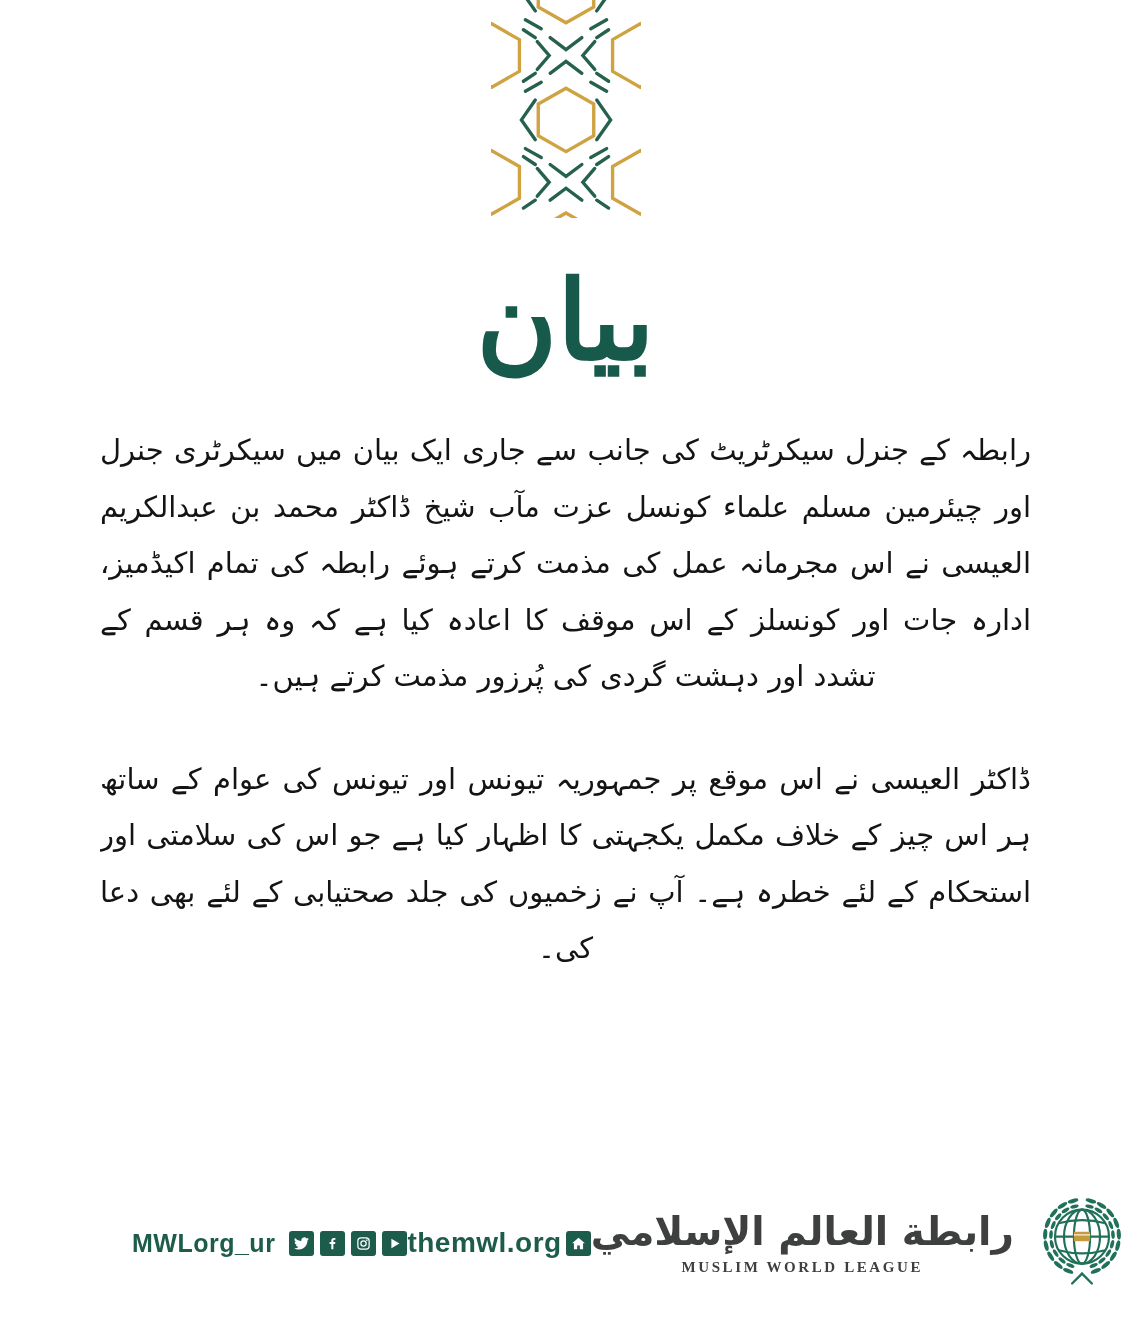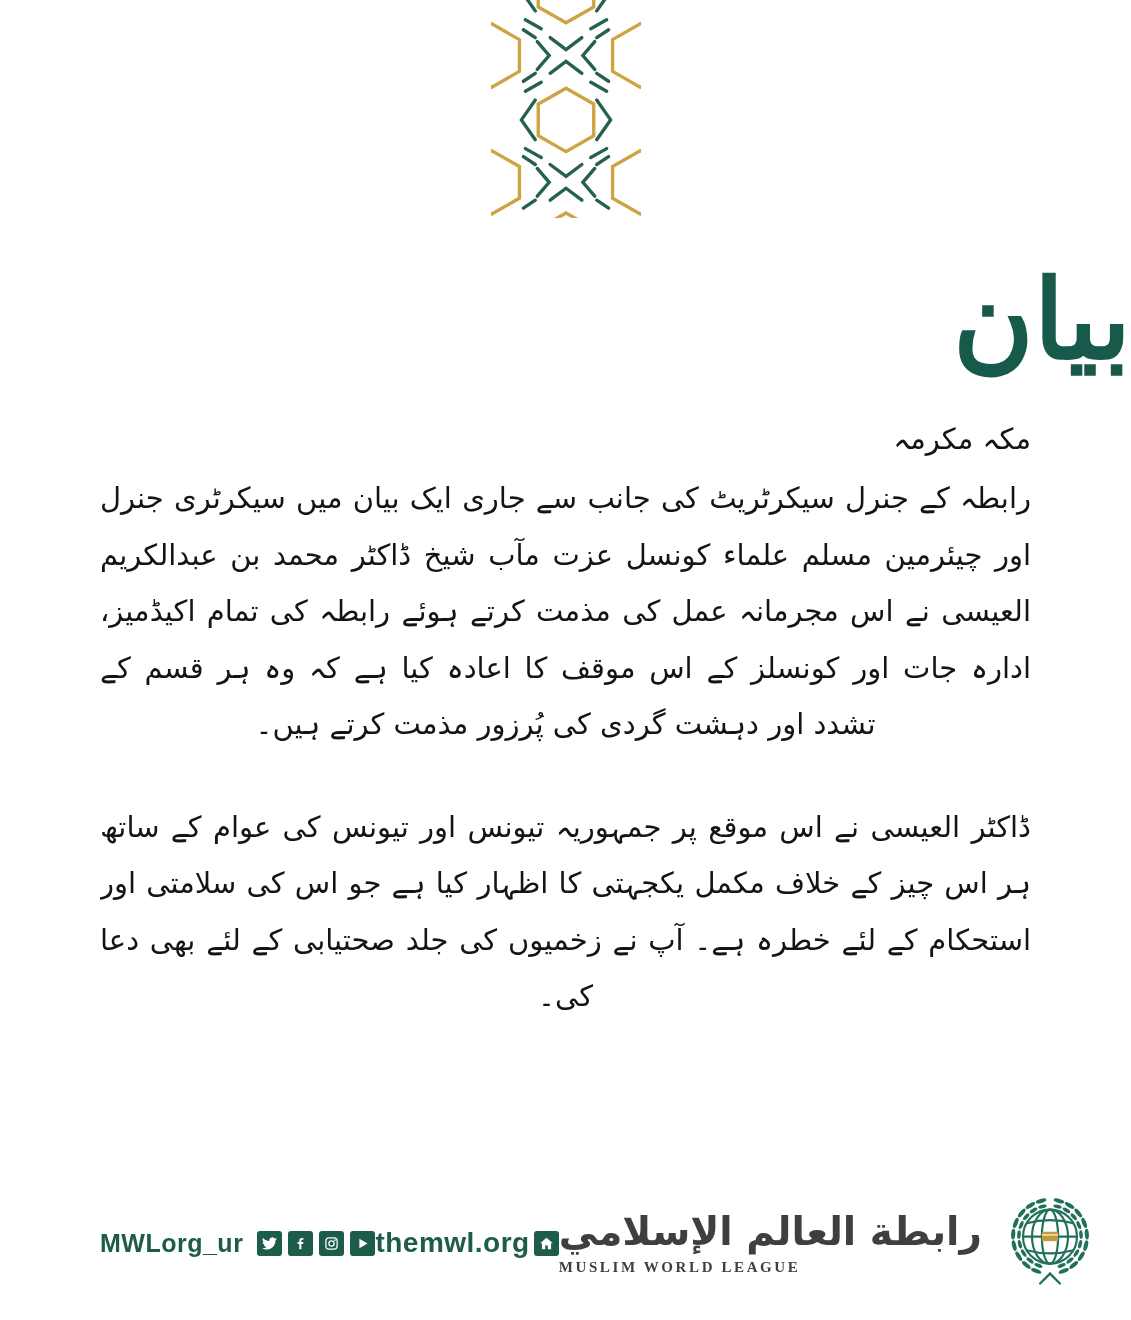--- a/index.html
+++ b/index.html
@@ -4,50 +4,50 @@
 <style>
   html,body{margin:0;padding:0;}
   body{
     width:1131px;height:1320px;position:relative;background:#ffffff;
     font-family:"Liberation Sans",sans-serif;overflow:hidden;
   }
   
   .ornament-wrap{width:150px;margin:0 auto;height:218px;overflow:hidden;}
   
   .page-title{
-    margin-top:28px;height:150px;line-height:150px;
+    text-align:center;margin-top:28px;height:150px;line-height:150px;
     font-size:110px;font-weight:bold;color:#17594a;
-    font-family:Liberation Serif, serif;direction:rtl;
+    font-family:Liberation Sans, sans-serif;direction:rtl;
   }
   
   .content{margin:26px 100px 0 100px;direction:rtl;height:740px;overflow:hidden;
     font-family:"DejaVu Sans",sans-serif;color:#141414;}
   .city-line{text-align:right;font-size:29px;font-weight:500;margin:0 0 14px 0;}
   .content p{
     font-size:29px;line-height:1.95;margin:0 0 46px 0;
     text-align:justify;text-align-last:center;
   }
   
   .footer{
     position:absolute;left:0;right:0;top:1182px;height:122px;
     display:flex;align-items:center;justify-content:space-between;
     padding:0 70px 0 100px;box-sizing:border-box;
   }
-  .social-group{display:flex;align-items:center;gap:14px;}
+  .social-group{display:flex;align-items:center;gap:14px;margin-left:32px;}
   .social-handle{color:#1d5b4a;font-size:25px;font-weight:600;letter-spacing:.5px;}
   .icon-row{display:flex;align-items:center;gap:6px;}
   .icon-tile{
     width:25px;height:25px;border-radius:3px;background:#1d5b4a;
     display:flex;align-items:center;justify-content:center;cursor:pointer;
   }
   .icon-tile svg{display:block;}
   .site-group{display:flex;align-items:center;gap:4px;}
   .site-url{color:#1d5b4a;font-size:28px;font-weight:700;letter-spacing:.5px;}
   .logo-group{display:flex;align-items:center;gap:14px;}
-  .logo-text{}
+  .logo-text{text-align:center;}
   .logo-arabic{
     font-family:"DejaVu Sans",sans-serif;direction:rtl;color:#3e3f3f;
     font-size:39px;font-weight:bold;line-height:1.15;white-space:nowrap;
   }
   .logo-english{
     font-family:"Liberation Serif",serif;color:#3e3f3f;font-weight:700;
     font-size:15px;letter-spacing:2.6px;margin-top:4px;white-space:nowrap;
   }
 </style>
 </head>
@@ -95,21 +95,20 @@
         <path d="M116,92 L100,83"></path>
       <path d="M34,150 L50,159"></path>
         <path d="M116,150 L100,159"></path>
     </g>
   </svg>
 </div>
 
 <div class="page-title">بیان</div>
 
 <div class="content">
-  <div class="city-line">مکہ مکرمہ</div>
   <p>رابطہ کے جنرل سیکرٹریٹ کی جانب سے جاری ایک بیان میں سیکرٹری جنرل اور چیئرمین مسلم علماء کونسل عزت مآب شیخ ڈاکٹر محمد بن عبدالکریم العیسی نے اس مجرمانہ عمل کی مذمت کرتے ہوئے رابطہ کی تمام اکیڈمیز، ادارہ جات اور کونسلز کے اس موقف کا اعادہ کیا ہے کہ وہ ہر قسم کے تشدد اور دہشت گردی کی پُرزور مذمت کرتے ہیں۔</p>
   <p>ڈاکٹر العیسی نے اس موقع پر جمہوریہ تیونس اور تیونس کی عوام کے ساتھ ہر اس چیز کے خلاف مکمل یکجہتی کا اظہار کیا ہے جو اس کی سلامتی اور استحکام کے لئے خطرہ ہے۔ آپ نے زخمیوں کی جلد صحتیابی کے لئے بھی دعا کی۔</p>
 </div>
 
 <div class="footer">
 
   <div class="social-group">
     <span class="social-handle">MWLorg_ur</span>
     <span class="icon-row">
       <span class="icon-tile">

